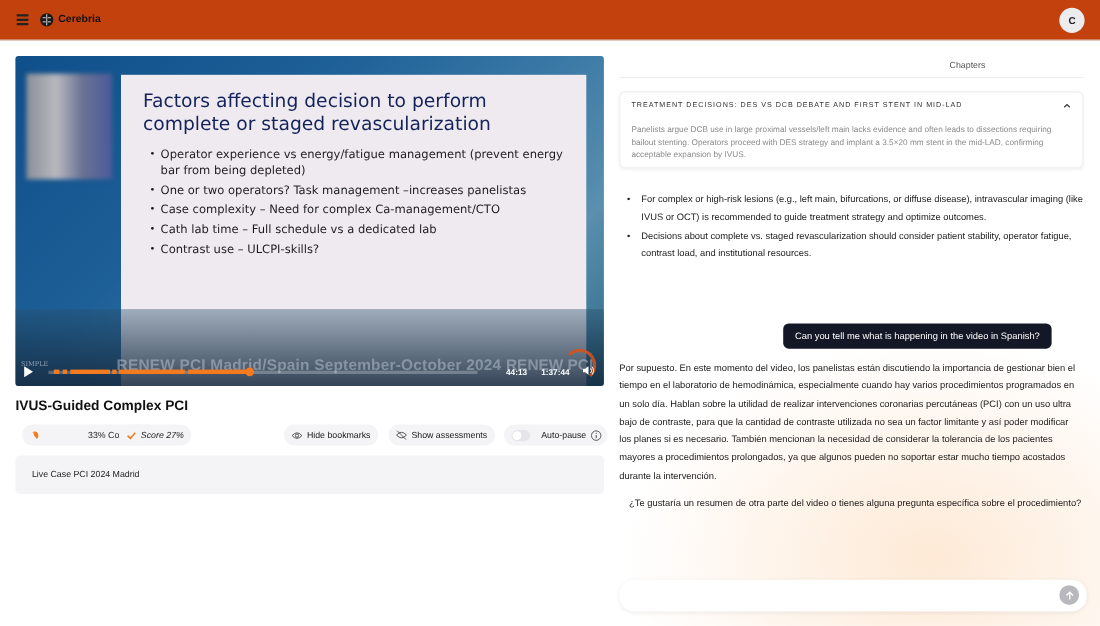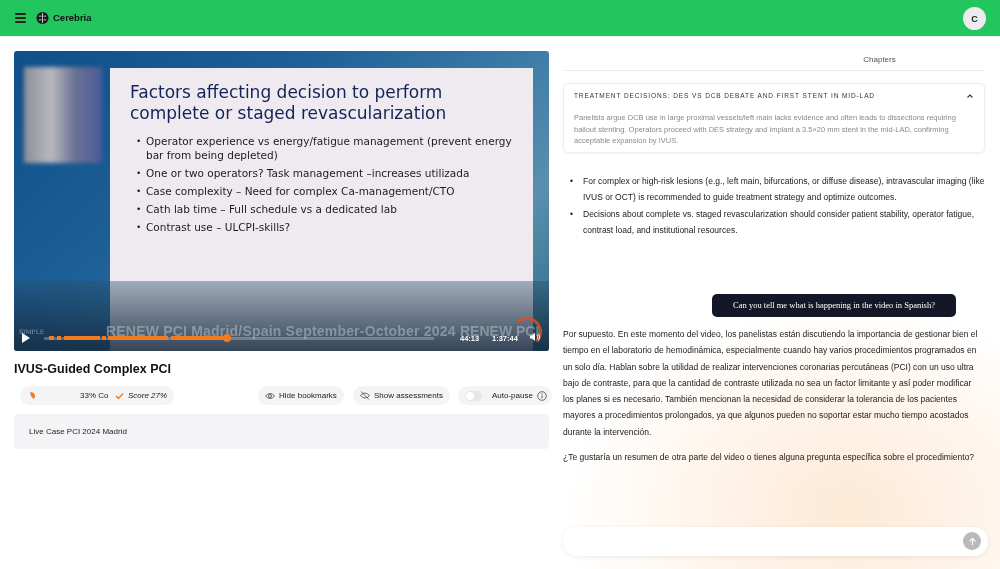--- a/index.html
+++ b/index.html
@@ -1,17 +1,17 @@
 <!DOCTYPE html>
 <html><head>
 <meta charset="utf-8">
 <style>
   * { box-sizing: border-box; margin: 0; padding: 0; }
   html, body { width: 1000px; height: 569px; overflow: hidden; background: #ffffff; font-family: "Liberation Sans", sans-serif; color: #1a1a1a; }
-  .topbar { position: absolute; left: 0; top: 0; width: 1000px; height: 37px; border-bottom: 1px solid #ececec; background: #22c55e; }
+  .topbar { position: absolute; left: 0; top: 0; width: 1000px; height: 37px; border-bottom: 1px solid #ececec; background: #c2410c; }
   .menu-icon { position: absolute; left: 15px; top: 13px; width: 11px; height: 10px; cursor: pointer; }
   .menu-icon span { display: block; height: 2px; background: #222; margin-bottom: 2px; border-radius: 1px; }
   .logo-icon { position: absolute; left: 36px; top: 11px; width: 13px; height: 14px; }
   .brand { position: absolute; left: 53px; top: 12px; font-size: 9.5px; font-weight: bold; color: #111; }
   .avatar { position: absolute; left: 963px; top: 7px; width: 23px; height: 23px; border-radius: 50%; background: #ececef; font-size: 9px; display: flex; align-items: center; justify-content: center; color: #222; font-weight: bold; }
 
   
   .video { position: absolute; left: 14px; top: 51px; width: 535px; height: 300px; border-radius: 3px; overflow: hidden;
     background: linear-gradient(135deg, #0f4f8a 0%, #1d5f97 35%, #3a79a6 60%, #5a8fae 80%, #2d6b87 100%); }
   .video .bgblur { position: absolute; left: 0; top: 230px; width: 535px; height: 70px; background: linear-gradient(180deg, rgba(40,80,110,0.4), rgba(20,40,60,0.85)); }
@@ -48,23 +48,23 @@
   .tab { position: absolute; top: 0; width: 211px; height: 20px; text-align: center; font-size: 8px; line-height: 18px; cursor: pointer; }
   .tab.active { left: 0; font-weight: bold; color: #111; border-bottom: 2px solid #f47a1f; }
   .tab.inactive { left: 211px; color: #555; }
   .chapter-card { position: absolute; left: 7px; top: 46px; width: 422px; height: 70px; border: 1px solid #eee; border-radius: 5px; background: rgba(255,255,255,0.9); box-shadow: 0 1px 3px rgba(0,0,0,0.05); }
   .chapter-title { position: absolute; left: 10px; top: 8px; font-size: 6.5px; letter-spacing: 0.9px; color: #333; }
   .chevron-up { position: absolute; right: 10px; top: 8px; width: 8px; height: 8px; cursor: pointer; }
   .chapter-body { position: absolute; left: 10px; top: 28px; width: 400px; font-size: 7.5px; line-height: 11.5px; color: #8a8a8a; }
   .bullets { position: absolute; left: 7px; top: 136px; width: 425px; list-style: none; font-size: 8.5px; line-height: 16.3px; color: #1a1a1a; }
   .bullets li { position: relative; padding-left: 20px; }
   .bullets li::before { content: "\2022"; position: absolute; left: 7px; top: 0; }
-  .user-msg { position: absolute; left: 156px; top: 257px; width: 244px; height: 23px; background: #141826; color: #fff; border-radius: 5px; font-size: 8.5px; text-align: center; line-height: 23px; font-family: Liberation Serif, serif; }
+  .user-msg { position: absolute; left: 156px; top: 257px; width: 244px; height: 23px; background: #141826; color: #fff; border-radius: 5px; font-size: 8.5px; text-align: center; line-height: 23px; }
   .reply { position: absolute; left: 7px; top: 289px; width: 420px; font-size: 8.5px; line-height: 16.3px; color: #1a1a1a; }
-  .reply p + p { margin-top: 9px; }
+  .reply p + p { margin-top: 9px; text-align: right; }
   .chat-input { position: absolute; left: 7px; top: 490px; width: 425px; height: 29px; background: #fff; border-radius: 14px; box-shadow: 0 1px 5px rgba(0,0,0,0.08); }
   .chat-input input { position: absolute; left: 14px; top: 8px; width: 360px; border: none; outline: none; font-size: 8px; color: #222; background: transparent; font-family: "Liberation Sans", sans-serif; }
   .chat-input input::placeholder { color: #8a8a8a; }
   .send-btn { position: absolute; left: 400px; top: 5px; width: 18px; height: 18px; border-radius: 50%; background: #b9b9bd; display: flex; align-items: center; justify-content: center; cursor: pointer; }
 </style>
 </head>
 <body>
 
 <div class="topbar">
   <div class="menu-icon">
@@ -79,21 +79,21 @@
   <div class="brand">Cerebria</div>
   <div class="avatar">C</div>
 </div>
 
 <div class="video">
   <div class="speaker"></div>
   <div class="slide">
     <div class="slide-title">Factors affecting decision to perform complete or staged revascularization</div>
     <ul class="slide-list">
       <li>Operator experience vs energy/fatigue management (prevent energy bar from being depleted)</li>
-      <li>One or two operators? Task management –increases utilizada</li>
+      <li>One or two operators? Task management –increases panelistas</li>
       <li>Case complexity – Need for complex Ca-management/CTO</li>
       <li>Cath lab time – Full schedule vs a dedicated lab</li>
       <li>Contrast use – ULCPI-skills?</li>
     </ul>
   </div>
   <div class="bgblur"></div>
   <div class="watermark">RENEW PCI Madrid/Spain September-October 2024</div>
   <div class="watermark2">RENEW PCI</div>
   <div class="ring"></div>
   <div class="simple-logo">SIMPLE</div>

